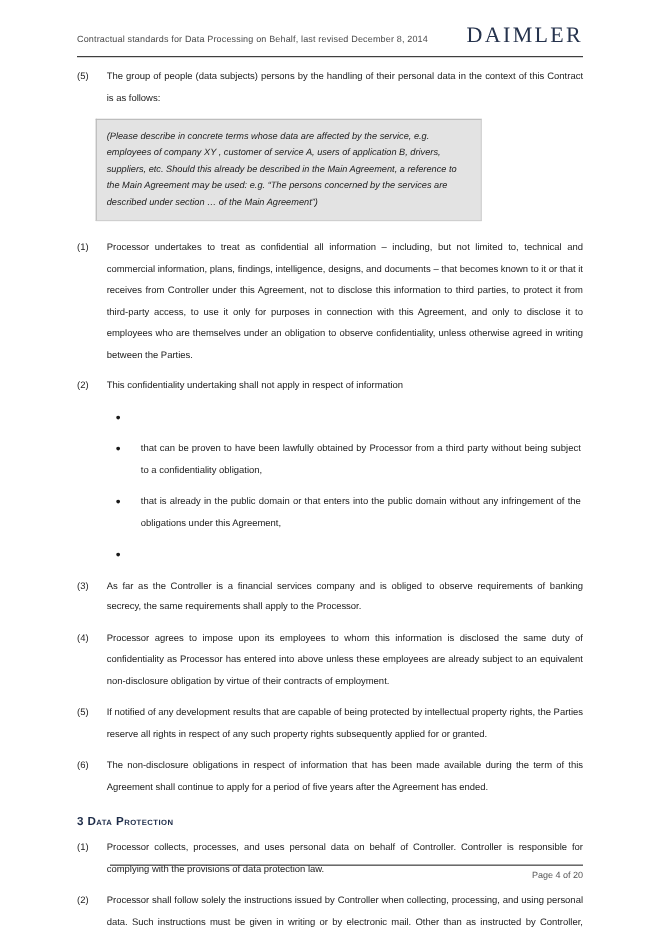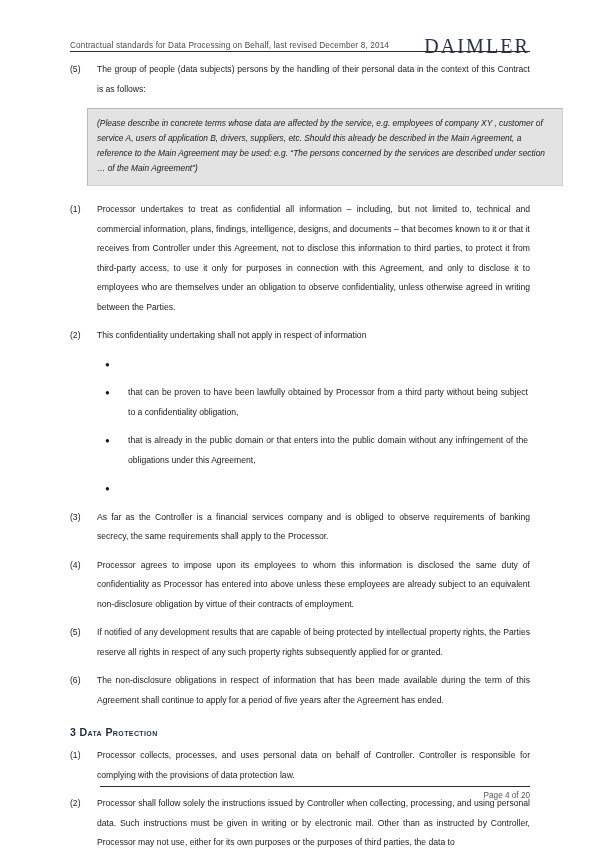--- a/index.html
+++ b/index.html
@@ -27,30 +27,30 @@
   .page-header {
     position: absolute;
     left: 70px;
     top: 22px;
     width: 460px;
     height: 30px;
   }
   .header-text {
     position: absolute;
     left: 0;
-    bottom: 2px;
+    bottom: 12px;
     font-size: 8.2px;
     color: #4a4a4a;
     letter-spacing: 0.15px;
     white-space: nowrap;
   }
   .brand-logo {
     position: absolute;
     right: 0;
-    top: 14px;
+    top: 0;
     font-family: "Liberation Serif", serif;
     font-size: 20px;
     letter-spacing: 2.1px;
     color: #26334d;
     line-height: 1;
     font-weight: 400;
   }
   .header-rule {
     position: absolute;
     left: 70px;
@@ -87,21 +87,21 @@
     line-height: 19.5px;
     text-align: justify;
     color: #1a1a1a;
     hyphens: none;
   }
   .para-body b { font-weight: normal; }
 
   
   .callout {
     margin: 9px 0 14px 17px;
-    width: 476px;
+    width: 351px;
     box-sizing: border-box;
     background: #e3e3e3;
     border: 1px solid #b8b8b8;
     border-right: 1px solid #cfcfcf;
     border-bottom: 1px solid #cfcfcf;
     padding: 7px 9px 9px 9px;
   }
   .callout-text {
     font-size: 8.4px;
     line-height: 15px;

